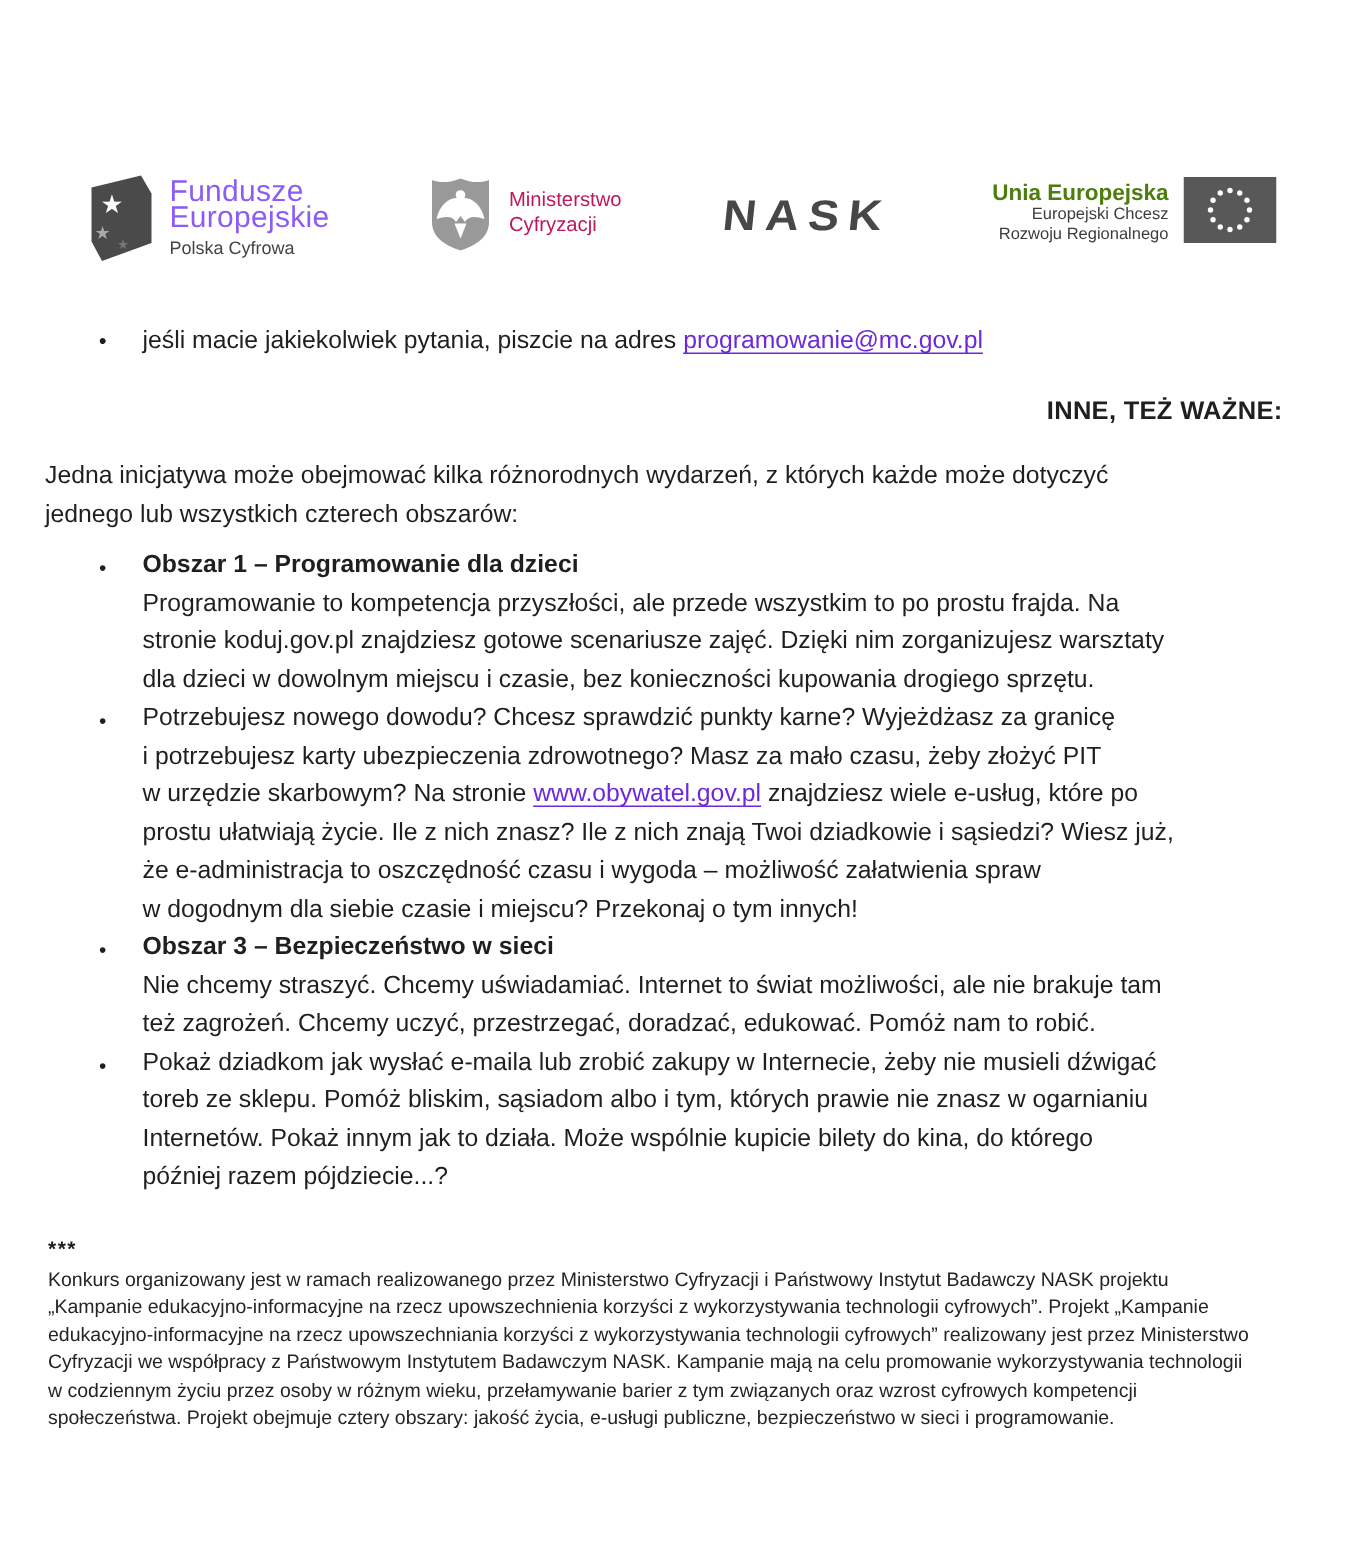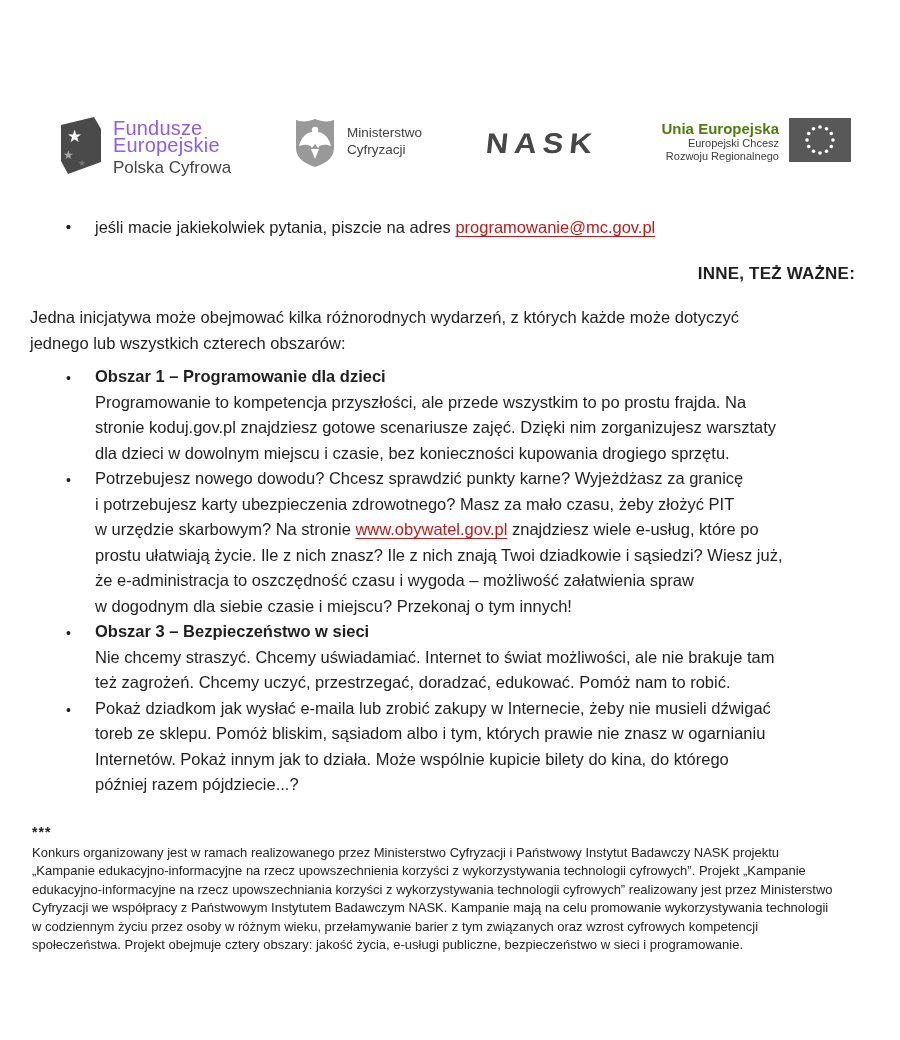--- a/index.html
+++ b/index.html
@@ -10,39 +10,39 @@
     color:#1f1f1f;
     overflow:hidden;
   }
   .page{box-sizing:border-box;width:900px;height:1040px;padding:116px 45px 0 30px;}
 
   
   .logos{display:flex;justify-content:space-between;align-items:flex-start;margin:0 4px 0 26px;height:78px;}
   .logo{display:flex;align-items:flex-start;}
   .logo-fe .fe-text{margin-left:10px;padding-top:4px;}
   .fe-title{font-size:20px;font-weight:normal;line-height:17px;color:#8b5cf6;letter-spacing:.2px;}
-  .fe-sub{font-size:17px;color:#444;margin-top:4px;}
+  .fe-sub{font-size:12px;color:#444;margin-top:4px;}
   .logo-min{padding-top:2px;}
-  .logo-min .min-text{margin-left:12px;padding-top:6px;font-size:13.5px;line-height:17px;color:#404040;}
+  .logo-min .min-text{margin-left:12px;padding-top:6px;font-size:13.5px;line-height:17px;color:#be185d;}
   .logo-nask{padding-top:10px;}
   .nask-word{
     font-size:31px;font-weight:bold;color:#474747;
     letter-spacing:6px;transform:skewX(-6deg) scaleY(.92);
     font-family:"Liberation Sans",sans-serif;
   }
   .logo-eu{padding-top:2px;}
   .eu-text{text-align:right;margin-right:10px;padding-top:2px;}
   .eu-title{font-size:15px;font-weight:bold;color:#4d7c0f;line-height:17px;}
   .eu-sub{font-size:11px;color:#3c3c3c;line-height:13px;}
 
   
   .bullet-list{margin:20px 0 0 0;padding:0;list-style:none;}
   .bullet-list li{position:relative;padding-left:65px;font-size:16.5px;line-height:26px;}
   .marker{position:absolute;left:36px;top:0;font-size:14px;}
-  a.doc-link{color:#b91c1c;text-decoration:underline;text-underline-offset:3px;}
+  a.doc-link{color:#6d28d9;text-decoration:underline;text-underline-offset:3px;}
 
   .section-heading{margin:24px 0 0 0;font-size:17px;font-weight:bold;letter-spacing:.2px;text-align:right;}
   .intro-par{margin:20px 0 0 0;font-size:16.5px;line-height:26px;white-space:pre-line;}
 
   .areas{margin:8px 0 0 0;padding:0;list-style:none;}
   .areas li{position:relative;padding-left:65px;font-size:16.5px;line-height:25.5px;}
   .areas .marker{top:2px;}
   .area-title{font-weight:bold;}
   .area-body{white-space:pre-line;}
 

